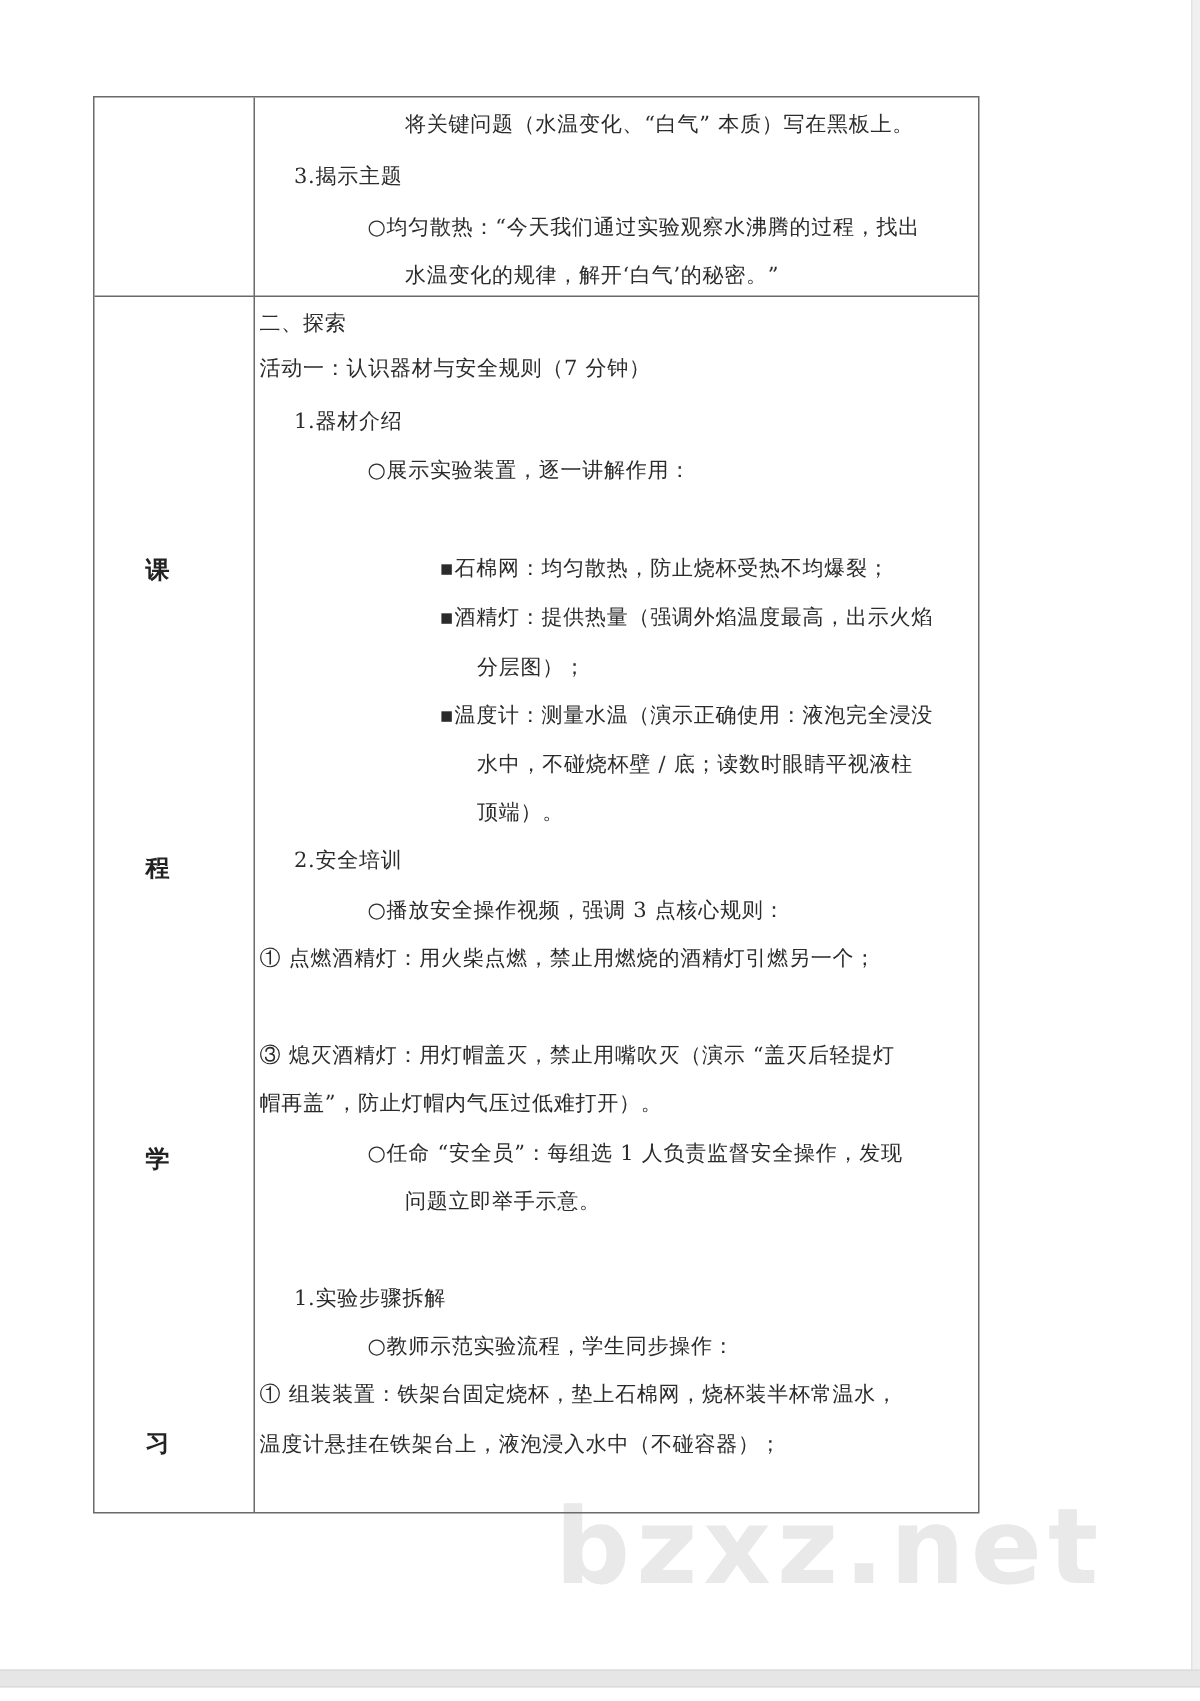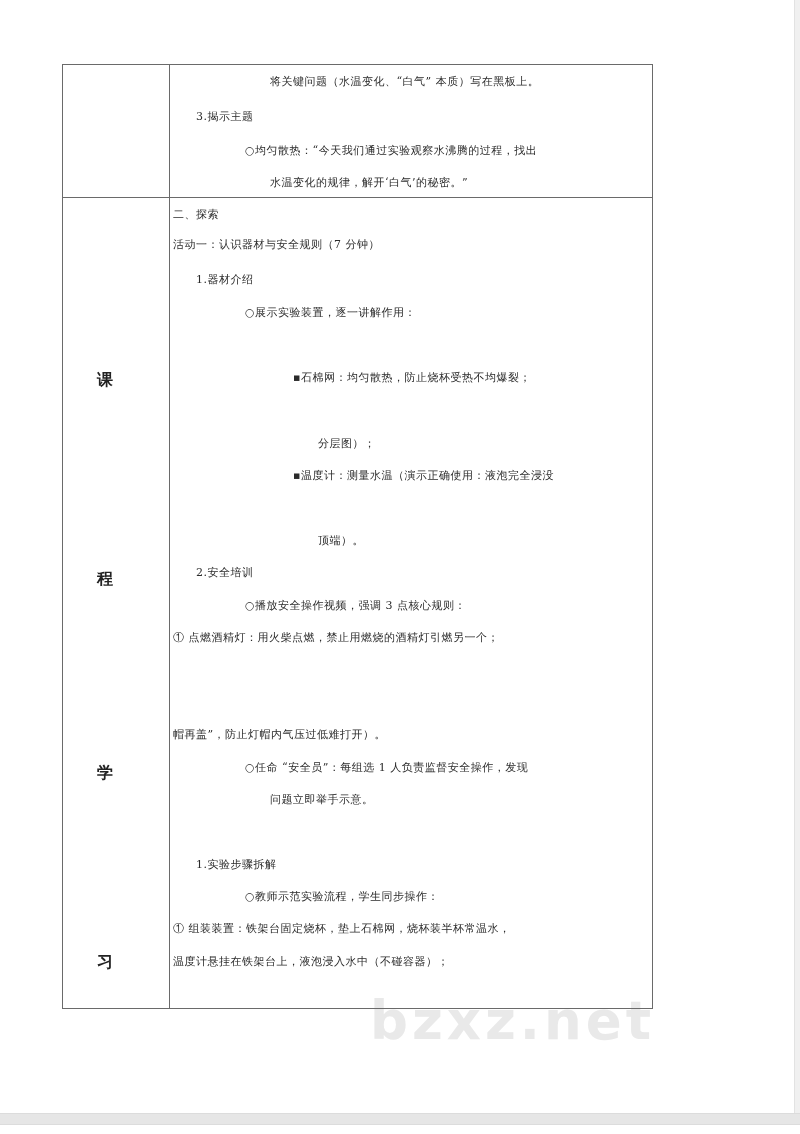--- a/index.html
+++ b/index.html
@@ -4,24 +4,24 @@
 <style>
   html, body { margin:0; padding:0; }
   body { width:800px; height:1134px; background:#ffffff; position:relative; overflow:hidden;
          font-family:"DejaVu Serif","Liberation Serif",serif; color:#2a2a2a; }
   .page-edge { position:absolute; right:0; top:0; width:5px; height:1113px; background:#f0f0f0; border-left:1px solid #e2e2e2; }
   .page-gap { position:absolute; left:0; top:1113px; width:800px; height:10px; background:#e6e6e6; border-top:1px solid #dcdcdc; border-bottom:1px solid #dcdcdc; }
   .table { position:absolute; left:62px; top:64px; width:591px; height:945px; border:1px solid #6a6a6a; box-sizing:border-box; }
   .vline { position:absolute; left:106px; top:0; width:1px; height:100%; background:#6a6a6a; }
   .hline { position:absolute; left:0; top:132px; width:100%; height:1px; background:#6a6a6a; }
   .side-char { position:absolute; left:34px; font-size:16px; font-weight:bold; color:#222; }
-  .line { position:absolute; font-size:11px; white-space:nowrap; letter-spacing:0.5px; color:#2b2b2b; }
+  .line { position:absolute; font-size:14px; white-space:nowrap; letter-spacing:0.5px; color:#2b2b2b; }
   .bold { font-weight:normal; }
   .watermark { position:absolute; left:370px; top:990px; font-family:"DejaVu Sans","Liberation Sans",sans-serif;
-               font-weight:bold; font-size:53px; color:#e9e9e9; letter-spacing:4px; z-index:0;text-align:center; }
+               font-weight:bold; font-size:70px; color:#e9e9e9; letter-spacing:4px; z-index:0;text-align:center; }
 </style>
 </head>
 <body>
 
 <div class="page-edge"></div>
 <div class="page-gap"></div>
 <div class="watermark">bzxz.net</div>
 
 <div class="table">
   <div class="vline"></div>
@@ -35,26 +35,29 @@
   <span class="line" style="left:207px;top:9px">将关键问题（水温变化、“白气” 本质）写在黑板上。</span>
   <span class="line" style="left:133px;top:44px">3.揭示主题</span>
   <span class="line" style="left:182px;top:78px">○均匀散热：“今天我们通过实验观察水沸腾的过程，找出</span>
   <span class="line" style="left:207px;top:110px">水温变化的规律，解开‘白气’的秘密。”</span>
 
   <span class="line bold" style="left:110px;top:142px">二、探索</span>
   <span class="line" style="left:110px;top:172px">活动一：认识器材与安全规则（7  分钟）</span>
   <span class="line" style="left:133px;top:207px">1.器材介绍</span>
   <span class="line" style="left:182px;top:240px">○展示实验装置，逐一讲解作用：</span>
   <span class="line" style="left:230px;top:305px">▪石棉网：均匀散热，防止烧杯受热不均爆裂；</span>
+  <span class="line" style="left:230px;top:338px">▪酒精灯：提供热量（强调外焰温度最高，出示火焰</span>
   <span class="line" style="left:255px;top:371px">分层图）；</span>
   <span class="line" style="left:230px;top:403px">▪温度计：测量水温（演示正确使用：液泡完全浸没</span>
+  <span class="line" style="left:255px;top:436px">水中，不碰烧杯壁  /  底；读数时眼睛平视液柱</span>
   <span class="line" style="left:255px;top:468px">顶端）。</span>
   <span class="line" style="left:133px;top:500px">2.安全培训</span>
   <span class="line" style="left:182px;top:533px">○播放安全操作视频，强调  3  点核心规则：</span>
   <span class="line" style="left:110px;top:565px">① 点燃酒精灯：用火柴点燃，禁止用燃烧的酒精灯引燃另一个；</span>
+  <span class="line" style="left:110px;top:630px">③ 熄灭酒精灯：用灯帽盖灭，禁止用嘴吹灭（演示 “盖灭后轻提灯</span>
   <span class="line" style="left:110px;top:662px">帽再盖”，防止灯帽内气压过低难打开）。</span>
   <span class="line" style="left:182px;top:695px">○任命 “安全员”：每组选  1  人负责监督安全操作，发现</span>
   <span class="line" style="left:207px;top:727px">问题立即举手示意。</span>
   <span class="line" style="left:133px;top:792px">1.实验步骤拆解</span>
   <span class="line" style="left:182px;top:824px">○教师示范实验流程，学生同步操作：</span>
   <span class="line" style="left:110px;top:856px">① 组装装置：铁架台固定烧杯，垫上石棉网，烧杯装半杯常温水，</span>
   <span class="line" style="left:110px;top:889px">温度计悬挂在铁架台上，液泡浸入水中（不碰容器）；</span>
 </div>
 
 </body></html>

